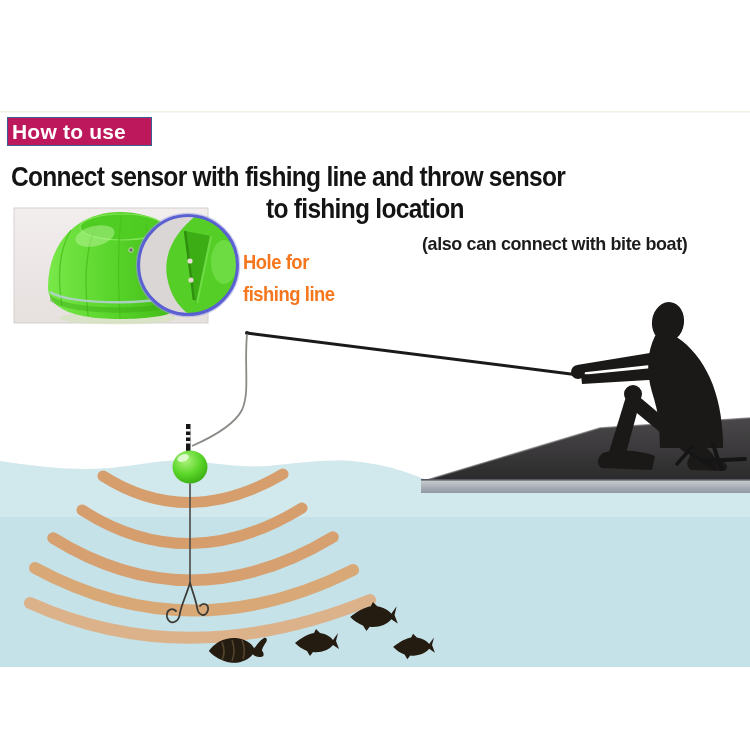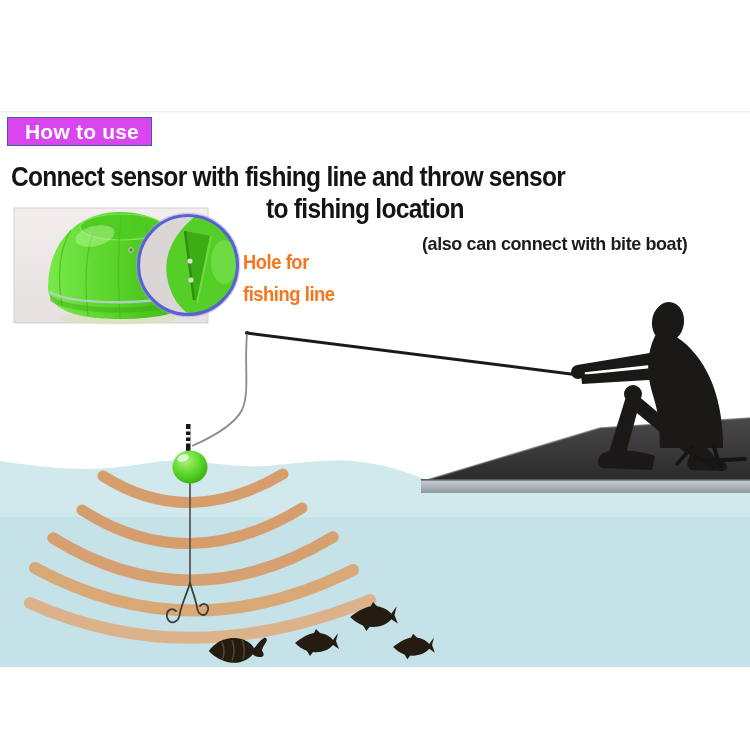--- a/index.html
+++ b/index.html
@@ -1,22 +1,22 @@
 <!DOCTYPE html>
 <html><head>
 <meta charset="utf-8">
 <style>
   html,body{margin:0;padding:0;background:#fff;}
   #stage{position:relative;width:750px;height:750px;background:#ffffff;overflow:hidden;
          font-family:"Liberation Sans",sans-serif;}
   #scene-svg{position:absolute;left:0;top:0;}
   .txt{position:absolute;white-space:nowrap;font-weight:700;}
   #badge{position:absolute;left:7px;top:117px;width:145px;height:29px;
-         background:#d946ef;color:#ffffff;display:flex;align-items:center;
-         padding-left:18px;box-sizing:border-box;font-size:21px;font-weight:700;
+         background:#be185d;color:#ffffff;display:flex;align-items:center;
+         padding-left:5px;box-sizing:border-box;font-size:21px;font-weight:700;
          letter-spacing:.2px;box-shadow:0 0 0 1px #3a6191 inset;}
   .heading{color:#141414;font-size:27px;letter-spacing:-0.8px;
            transform:scaleX(0.91);transform-origin:left top;line-height:30px;}
   #heading-line1{left:11px;top:162px;}
   #heading-line2{left:266px;top:194px;}
   #subnote{left:422px;top:233px;color:#1c1c1c;font-size:18.5px;letter-spacing:-0.4px;
            transform:scaleX(0.97);transform-origin:left top;}
   .callout{color:#f5761d;font-size:20px;letter-spacing:-0.5px;
            transform:scaleX(0.92);transform-origin:left top;}
   #callout-line1{left:243px;top:251px;}

